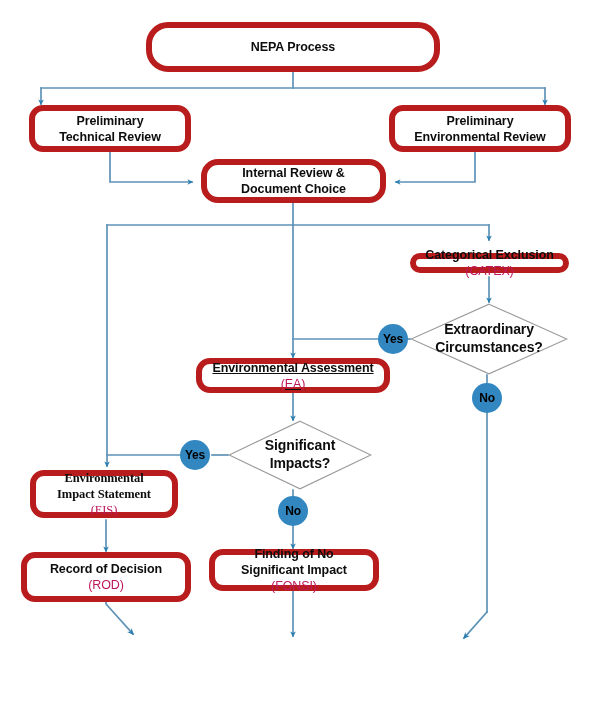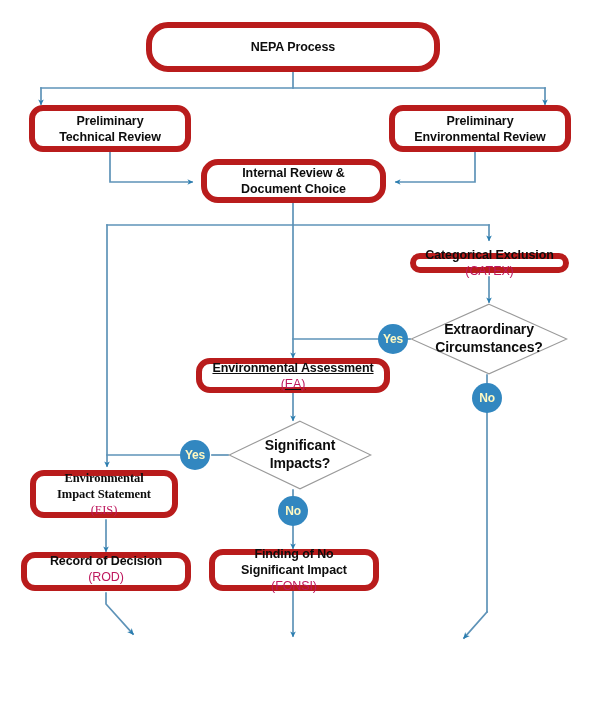--- a/index.html
+++ b/index.html
@@ -68,21 +68,21 @@
     letter-spacing: -0.1px;
     z-index: 2;
   }
 
   .badge {
     position: absolute;
     width: 30px;
     height: 30px;
     border-radius: 50%;
     background: #3287c0;
-    color: #fef9c3;
+    color: #000000;
     font-weight: bold;
     font-size: 12px;
     display: flex;
     align-items: center;
     justify-content: center;
     z-index: 5;
     letter-spacing: -0.2px;
   }
 </style>
 </head>
@@ -205,21 +205,21 @@
   </div>
 
   <div class="node" style="left:30px; top:470px; width:148px; height:48px;font-family:Liberation Serif, serif;">
     <span class="node-inner">
       <span>Environmental</span><br>
       <span>Impact Statement</span><br>
       <span class="sub">(EIS)</span>
     </span>
   </div>
 
-  <div class="node" style="left:21px; top:552px; width:170px; height:39px;align-items:flex-end;">
+  <div class="node" style="left:21px; top:552px; width:170px; height:50px;">
     <span class="node-inner">
       <span>Record of Decision</span><br>
       <span class="sub">(ROD)</span>
     </span>
   </div>
 
   <div class="node" style="left:209px; top:549px; width:170px; height:42px;align-items:center;">
     <span class="node-inner">
       <span>Finding of No</span><br>
       <span>Significant Impact</span><span class="sub"> </span><span class="sub">(FONSI)</span>

